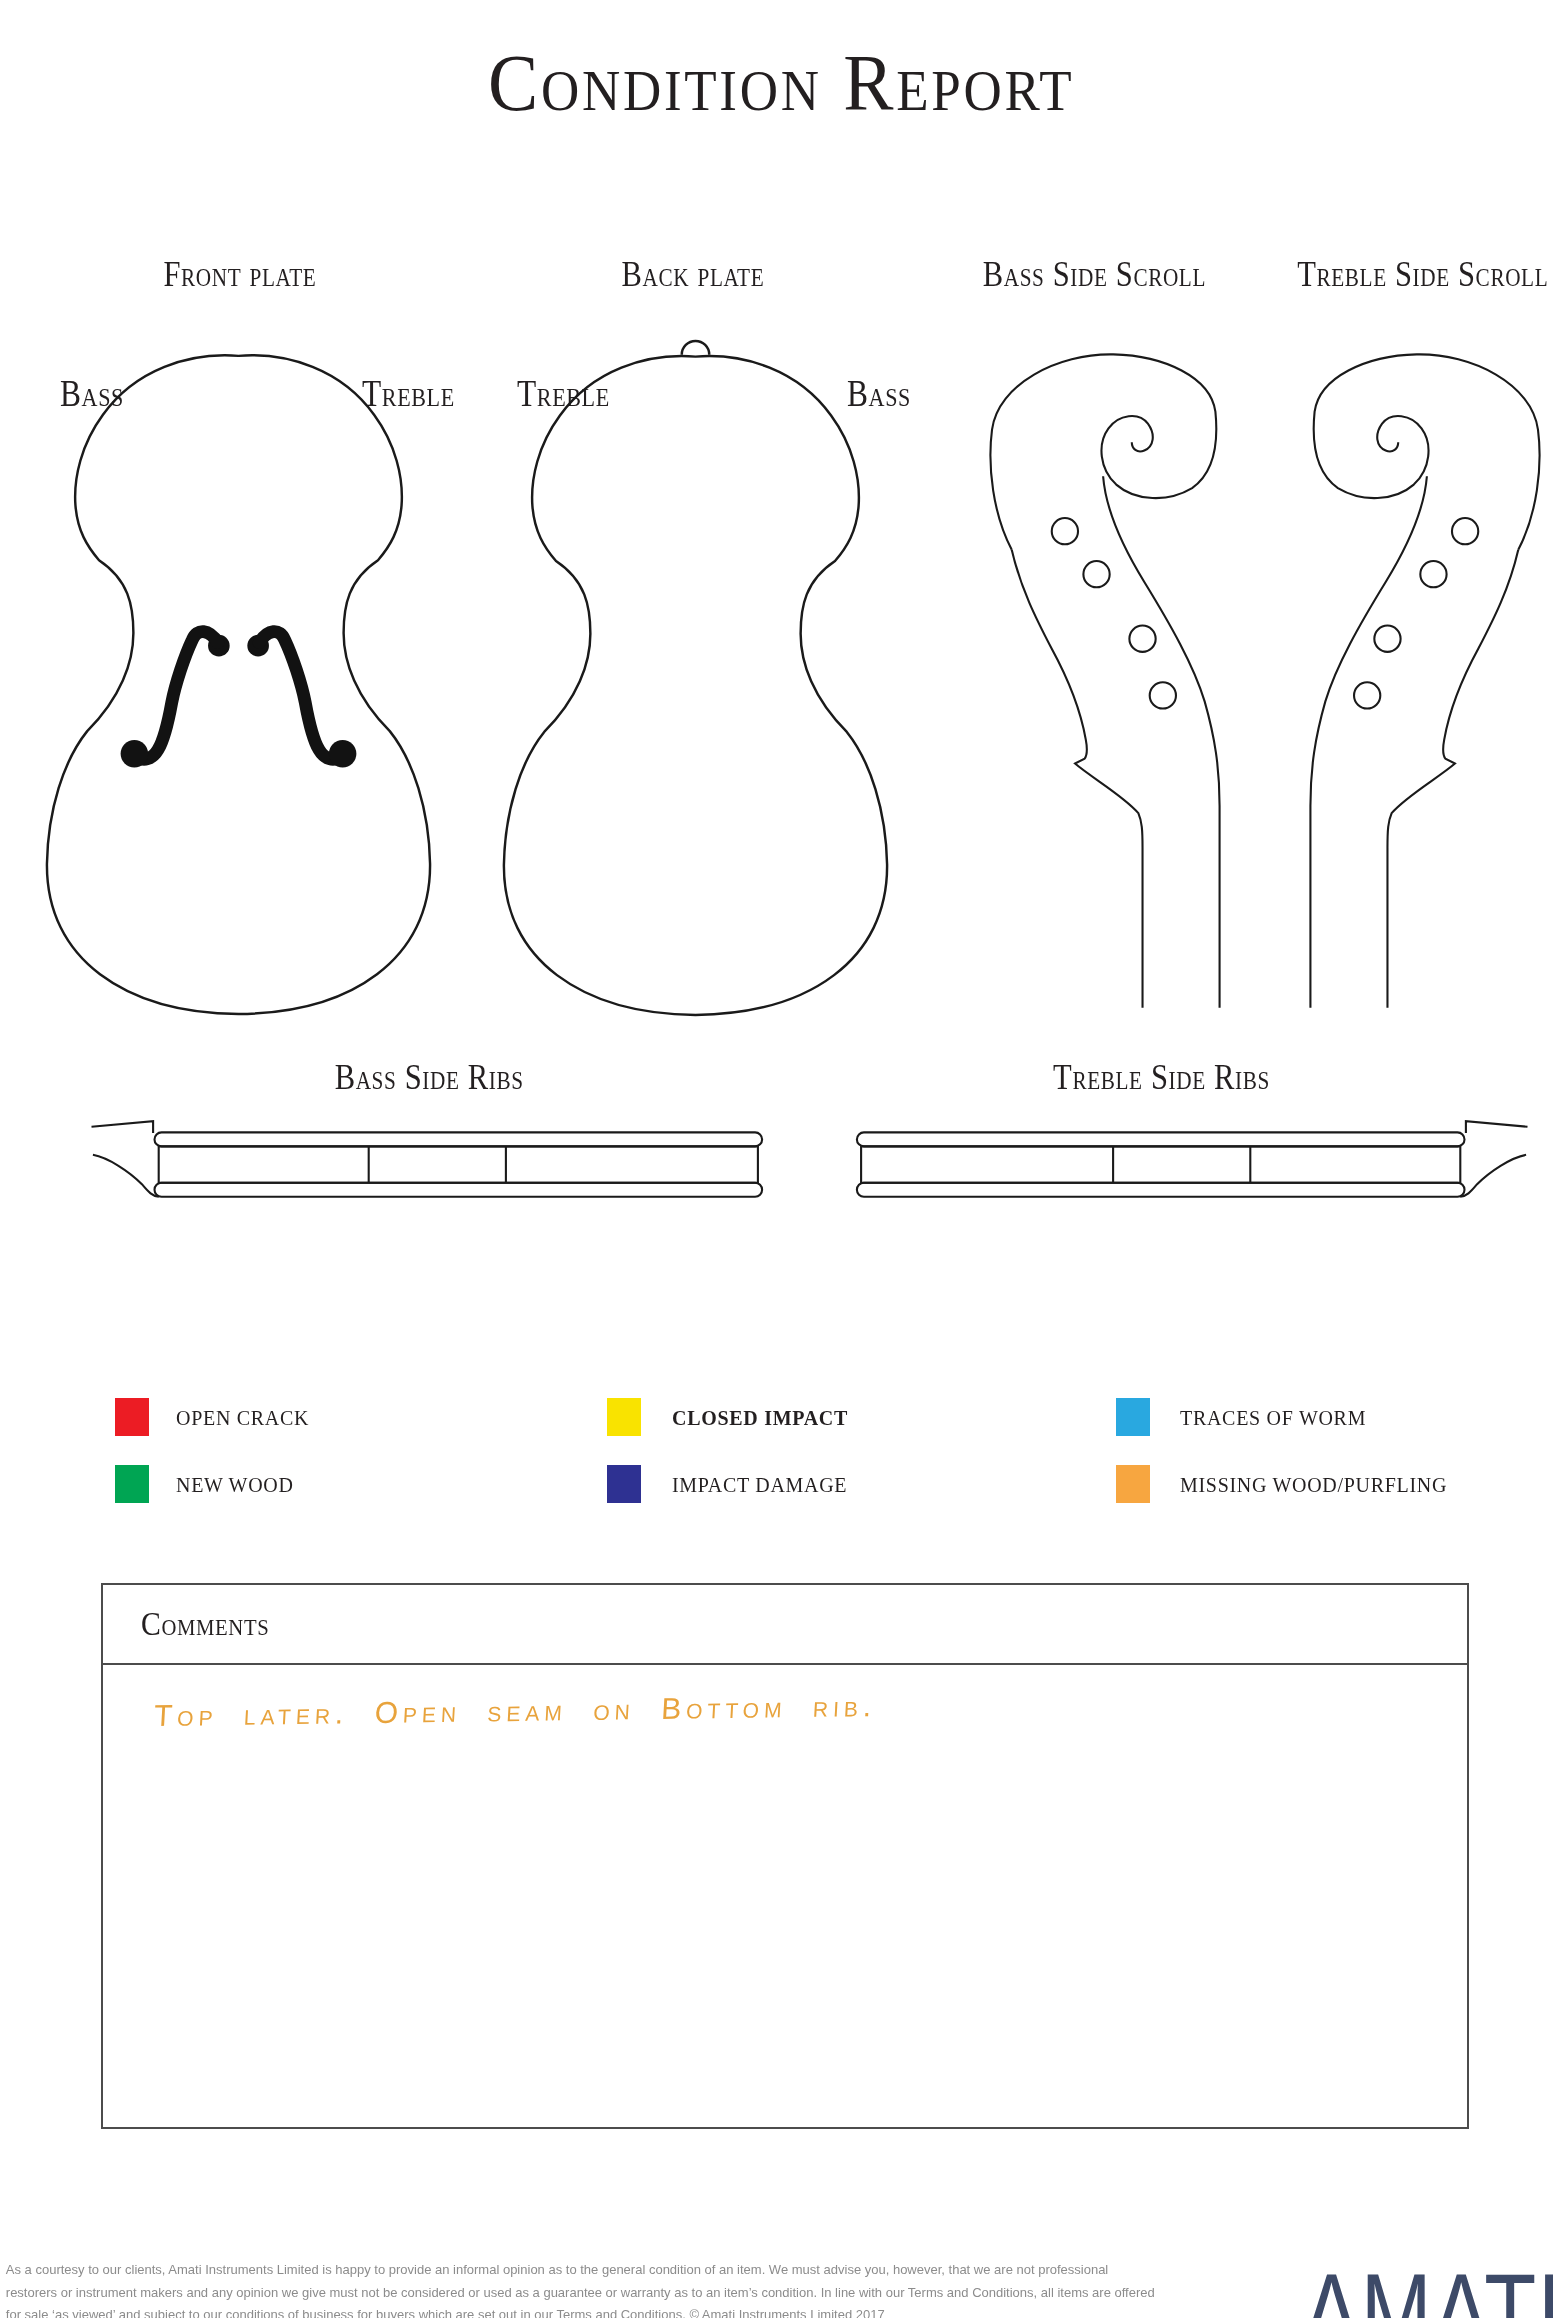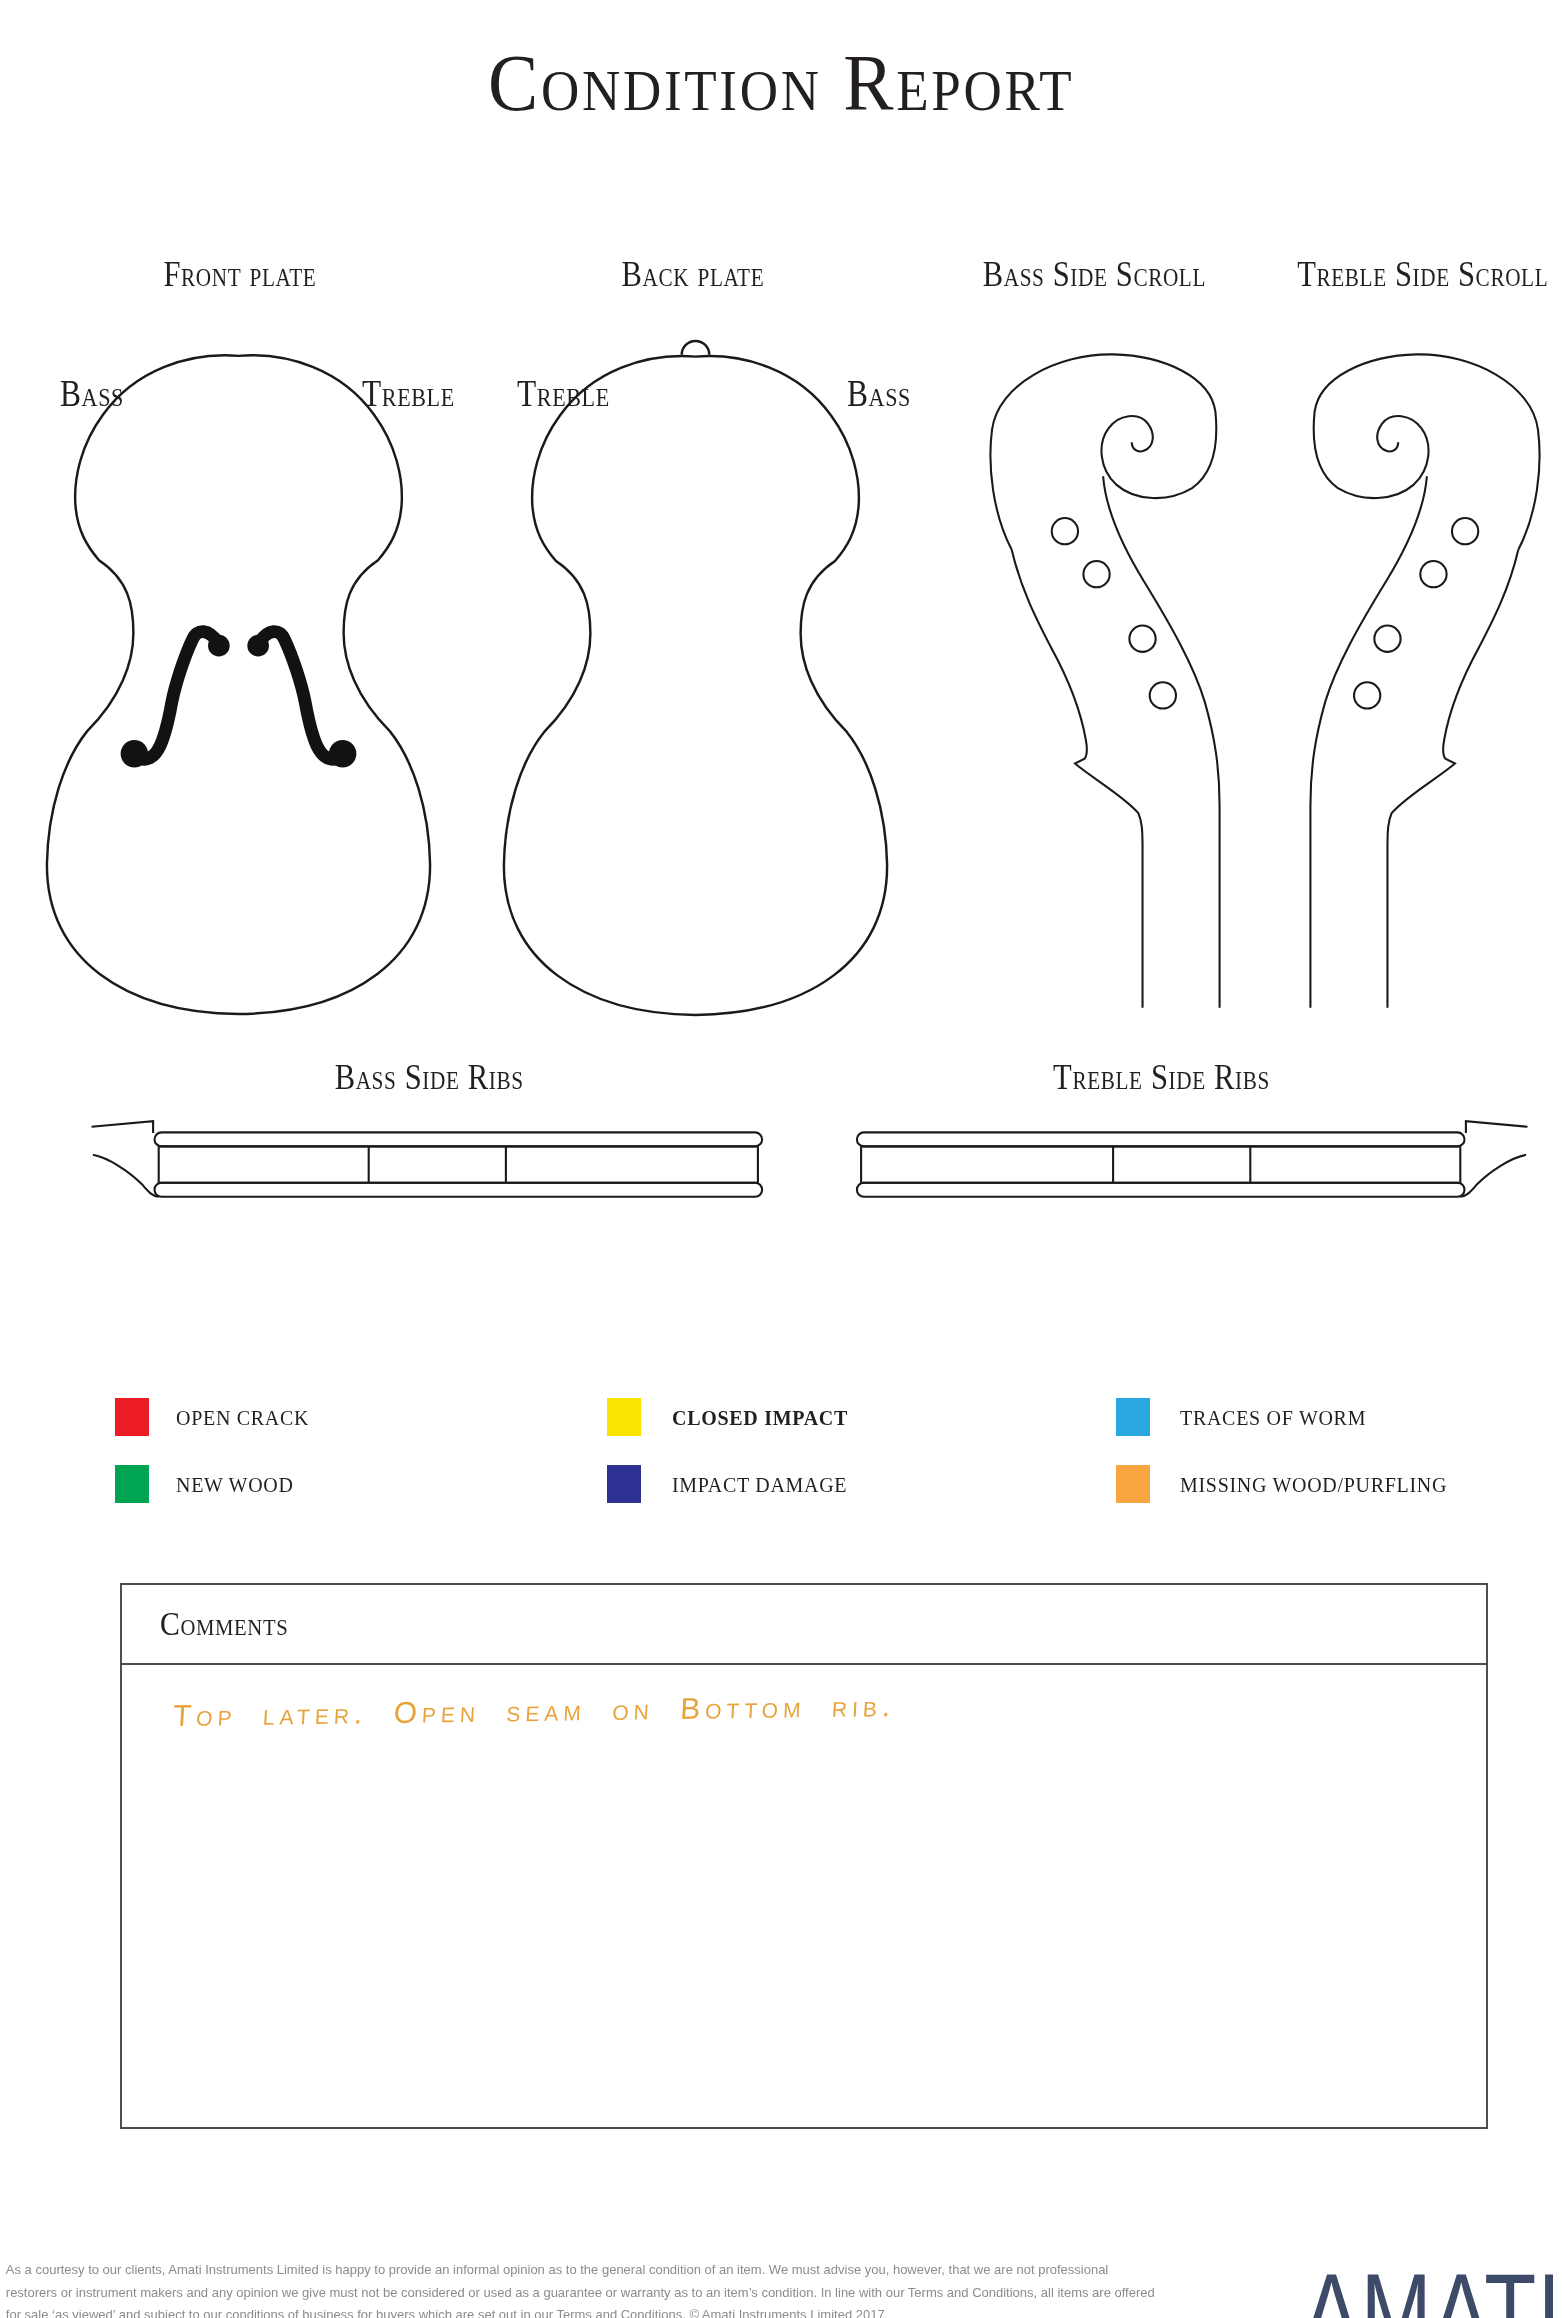--- a/index.html
+++ b/index.html
@@ -23,21 +23,21 @@
   .fhs{fill:none;stroke:#121212;stroke-linecap:round;}
 
   
   .legend-item{position:absolute;height:38px;}
   .swatch{position:absolute;left:0;top:0;width:34px;height:38px;}
   .legend-label{position:absolute;top:0;height:38px;line-height:40px;white-space:nowrap;
                 font-size:20px;letter-spacing:0.7px;}
   .legend-label.bold{font-weight:bold;}
 
   
-  .cbox{position:absolute;left:120px;top:1539px;width:1368px;height:546px;
+  .cbox{position:absolute;left:101px;top:1539px;width:1368px;height:546px;
         border:2.2px solid #4c4c4c;box-sizing:border-box;background:#fff;}
   .cbox-head{height:80px;border-bottom:2.2px solid #4c4c4c;display:flex;align-items:center;
              padding-left:38px;box-sizing:border-box;}
   .cbox-head .ctitle{font-variant:small-caps;font-size:33px;letter-spacing:0.7px;
                      display:inline-block;transform:scaleX(0.9);transform-origin:left center;}
   .hand-note{position:absolute;left:51px;top:109px;font-family:"Liberation Sans",sans-serif;
              font-variant:small-caps;font-size:30px;letter-spacing:5px;word-spacing:13px;
              transform:rotate(-0.8deg) skewX(-4deg);white-space:nowrap;}
 
   

